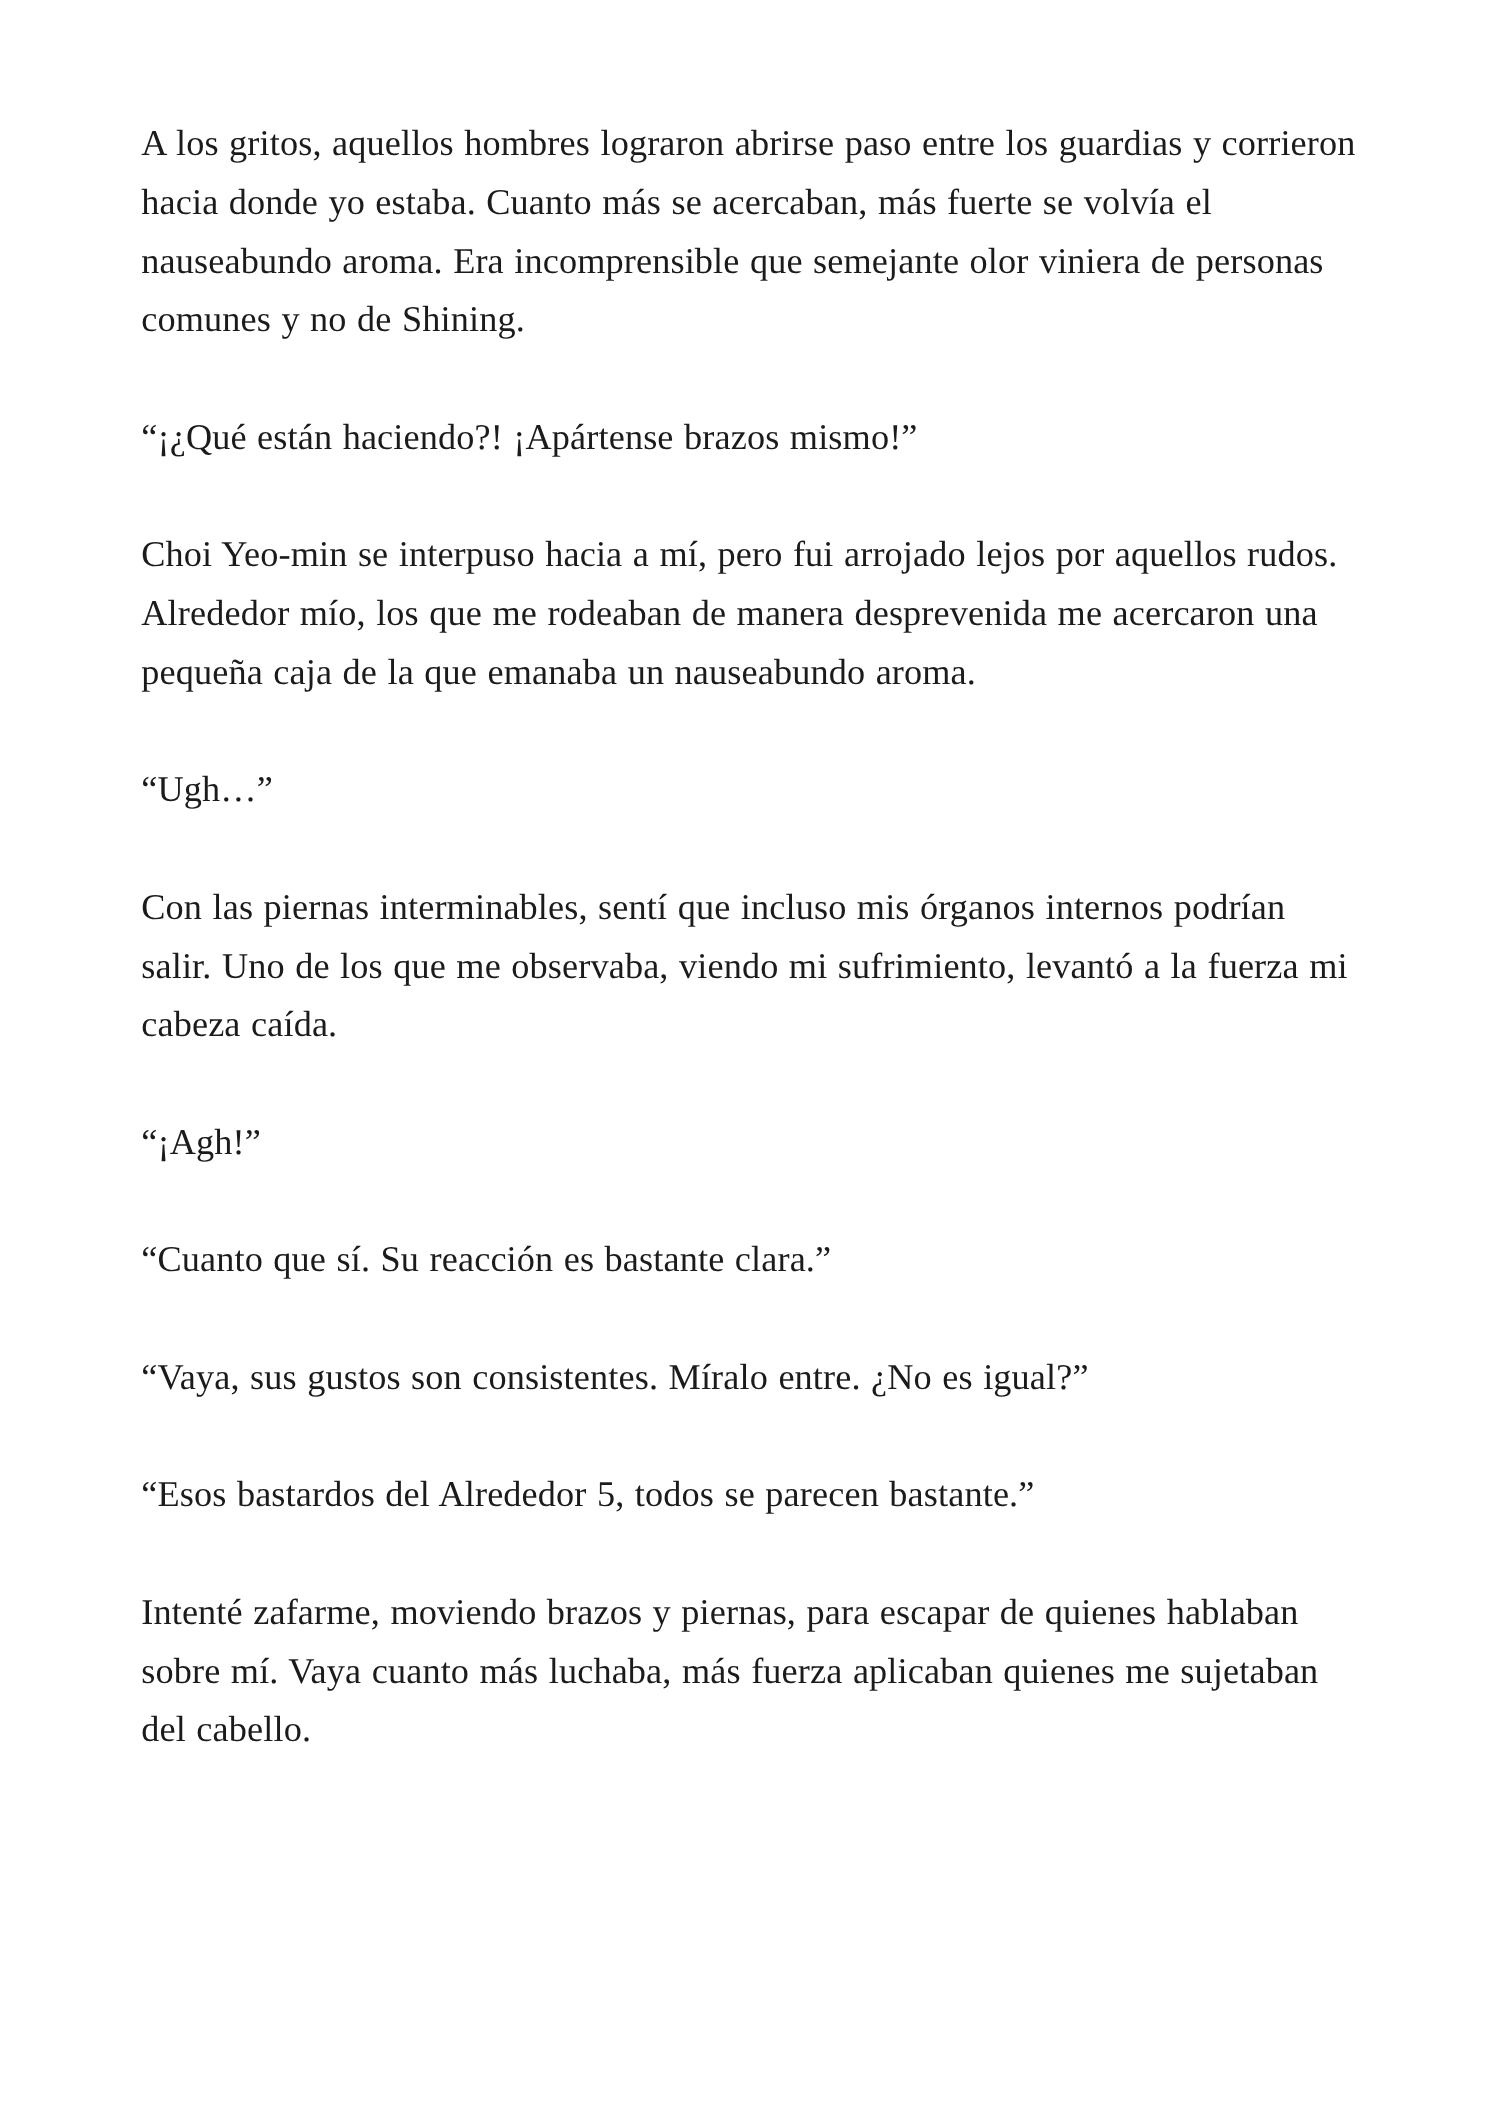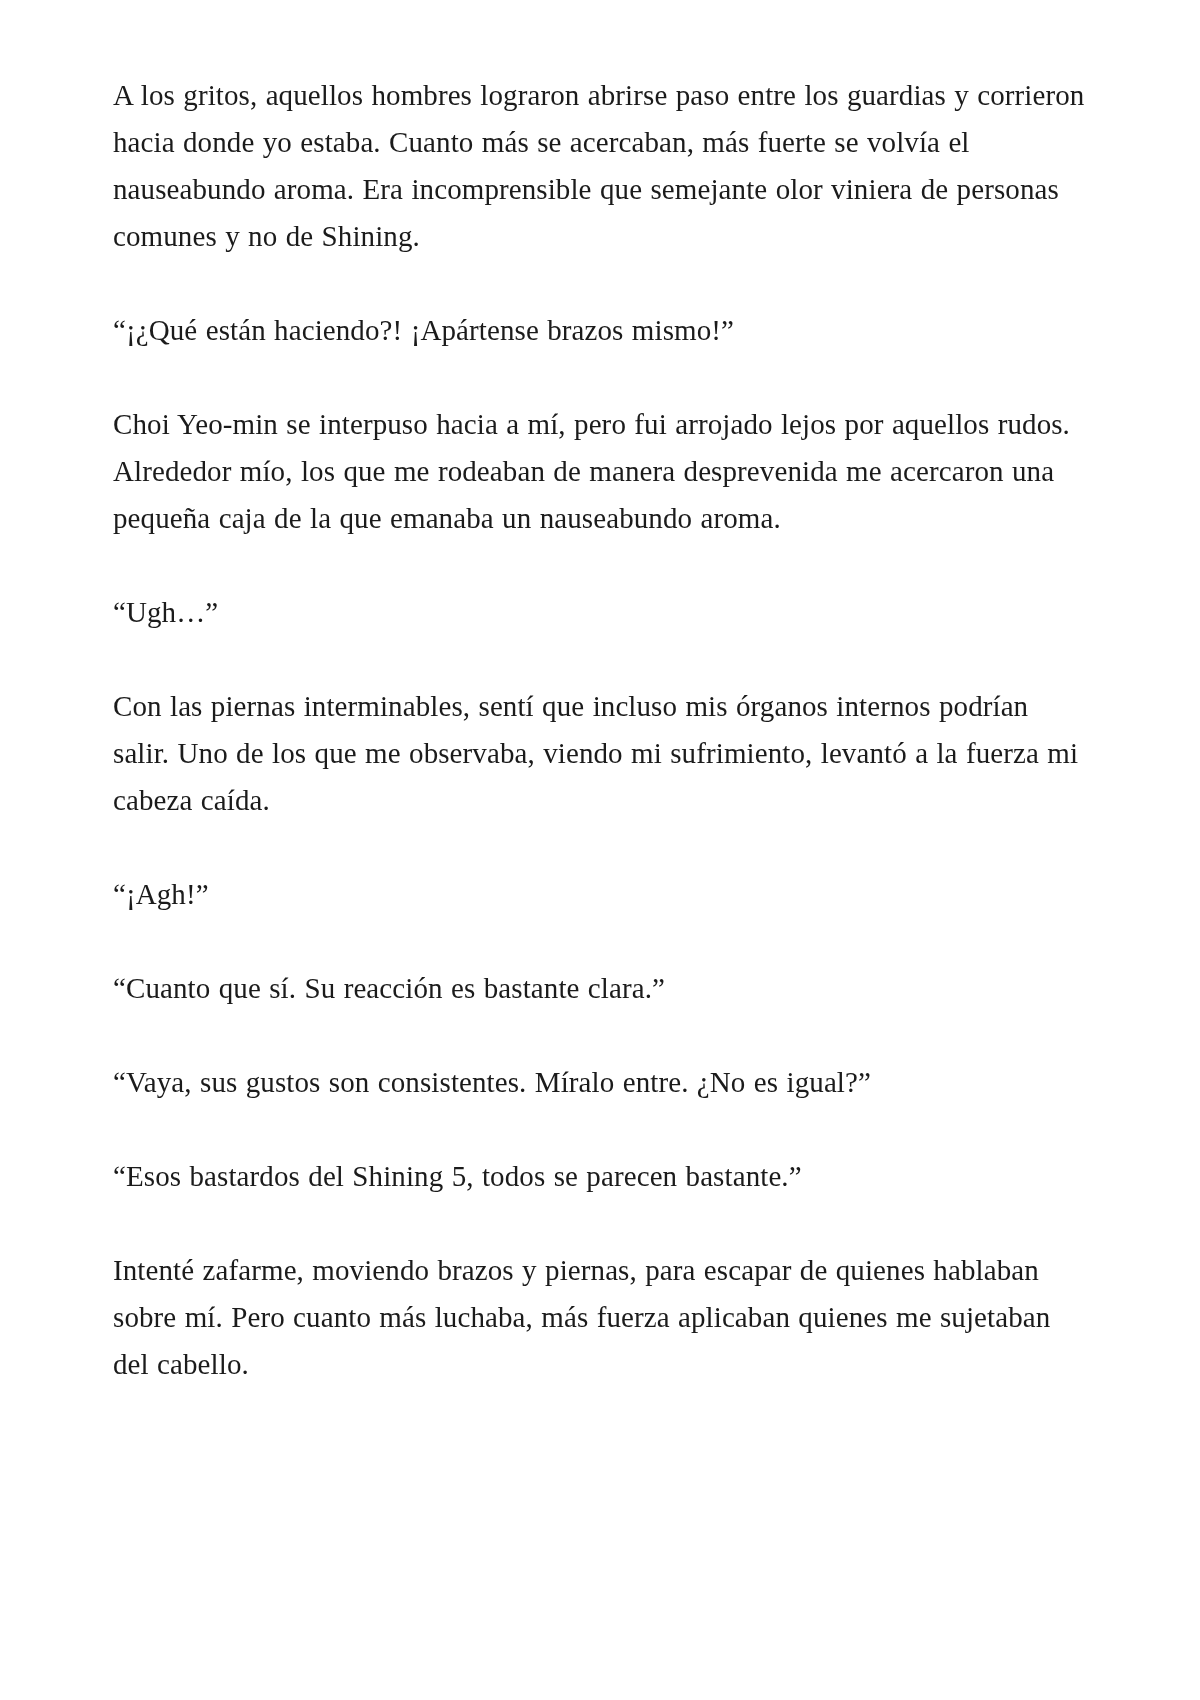--- a/index.html
+++ b/index.html
@@ -6,21 +6,21 @@
     margin: 0;
     padding: 0;
     background: #ffffff;
   }
   .page {
     position: relative;
     width: 1200px;
     height: 1700px;
     box-sizing: border-box;
     background: #ffffff;
-    padding: 72px 108px 0 113px;
+    padding: 92px 108px 0 113px;
     font-family: "Liberation Serif", serif;
     color: #1b1b1b;
     overflow: hidden;
   }
   .paragraph {
     font-size: 29px;
     line-height: 47px;
     margin: 0 0 47px 0;
     font-weight: 400;
     letter-spacing: 0.1px;
@@ -33,16 +33,16 @@
 <main class="page" style="background: rgb(255, 255, 255); color: rgb(27, 27, 27);">
   <div id="paragraph-container">
       <p class="paragraph">A los gritos, aquellos hombres lograron abrirse paso entre los guardias y corrieron hacia donde yo estaba. Cuanto más se acercaban, más fuerte se volvía el nauseabundo aroma. Era incomprensible que semejante olor viniera de personas comunes y no de Shining.</p>
       <p class="paragraph">“¡¿Qué están haciendo?! ¡Apártense brazos mismo!”</p>
       <p class="paragraph">Choi Yeo-min se interpuso hacia a mí, pero fui arrojado lejos por aquellos rudos. Alrededor mío, los que me rodeaban de manera desprevenida me acercaron una pequeña caja de la que emanaba un nauseabundo aroma.</p>
       <p class="paragraph">“Ugh…”</p>
       <p class="paragraph">Con las piernas interminables, sentí que incluso mis órganos internos podrían salir. Uno de los que me observaba, viendo mi sufrimiento, levantó a la fuerza mi cabeza caída.</p>
       <p class="paragraph">“¡Agh!”</p>
       <p class="paragraph">“Cuanto que sí. Su reacción es bastante clara.”</p>
       <p class="paragraph">“Vaya, sus gustos son consistentes. Míralo entre. ¿No es igual?”</p>
-      <p class="paragraph">“Esos bastardos del Shining 5, todos se parecen bastante.”</p>
-      <p class="paragraph">Intenté zafarme, moviendo brazos y piernas, para escapar de quienes hablaban sobre mí. Pero cuanto más luchaba, más fuerza aplicaban quienes me sujetaban del cabello.</p>
+      <p class="paragraph">“Esos bastardos del Alrededor 5, todos se parecen bastante.”</p>
+      <p class="paragraph">Intenté zafarme, moviendo brazos y piernas, para escapar de quienes hablaban sobre mí. Vaya cuanto más luchaba, más fuerza aplicaban quienes me sujetaban del cabello.</p>
     </div>
 </main>
 
 </body></html>

